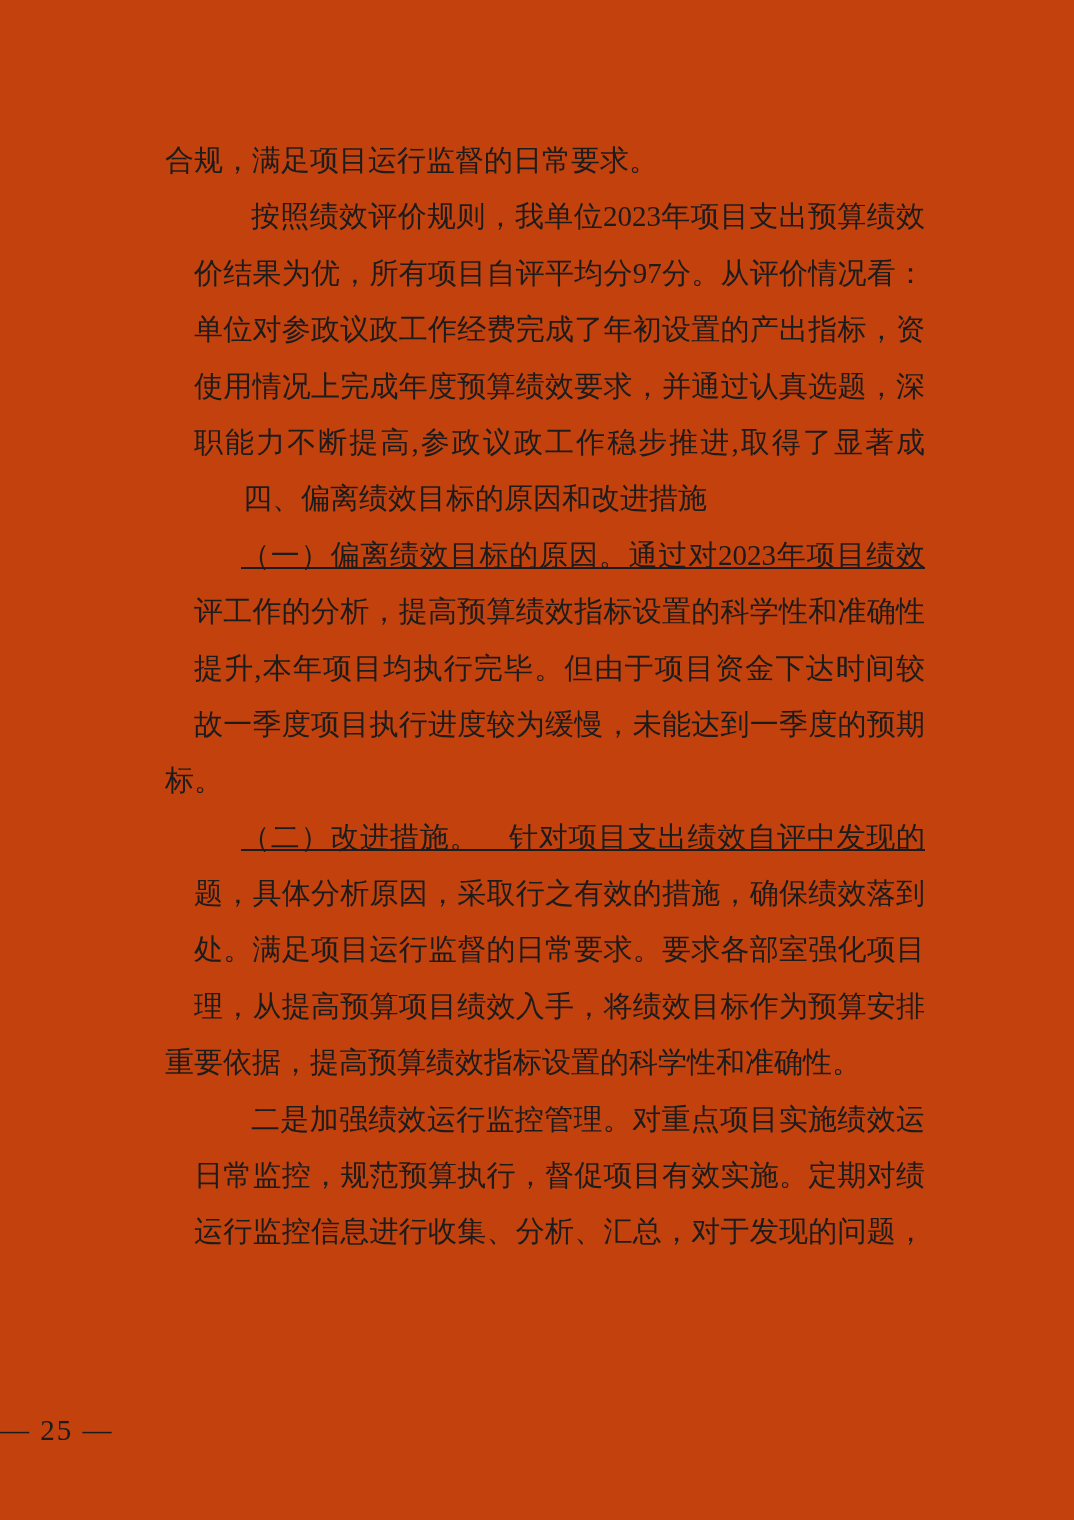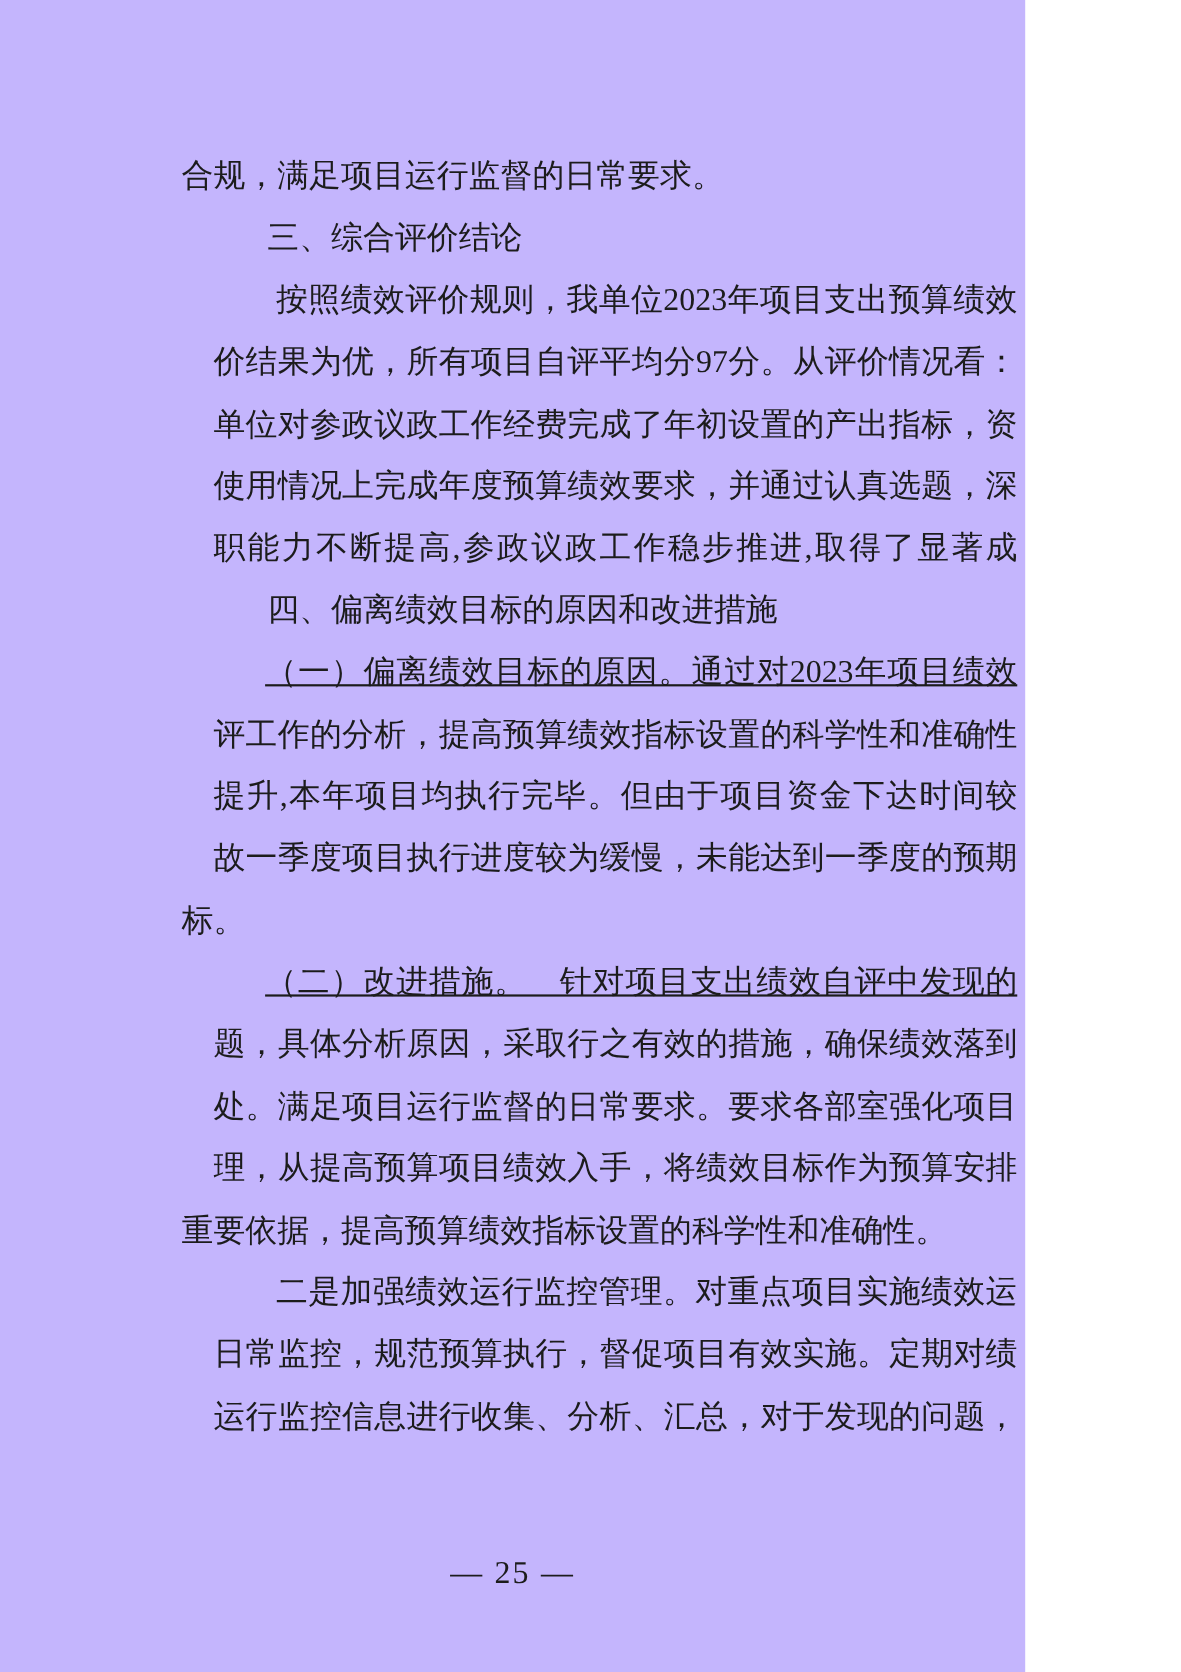--- a/index.html
+++ b/index.html
@@ -1,20 +1,20 @@
 <!DOCTYPE html>
 <html><head>
 <meta charset="utf-8">
 <style>
   html, body { margin: 0; padding: 0; background: #ffffff; }
   .page {
     position: relative;
-    width: 932px;
+    width: 1074px;
     height: 1520px;
-    background: #c4b5fd;
+    background: #c2410c;
     overflow: hidden;
     font-family: "Liberation Serif", "DejaVu Serif", serif;
     color: #1c1c1c;
   }
   .doc-body {
     position: absolute;
     left: 165px;
     top: 132px;
     width: 760px;
   }
@@ -34,33 +34,31 @@
   .ind-para    { padding-left: 57px; }
   .ind-paren   { padding-left: 47px; text-decoration: underline; }
   .ind-heading { padding-left: 78px; }
   .page-footer {
     position: absolute;
     top: 1406px;
     left: 0;
     width: 100%;
     height: 48px;
     line-height: 48px;
-    text-align: center;
     font-size: 29px;
     letter-spacing: 2px;
     color: #1c1c1c;
   }
 </style>
 </head>
 <body>
 
 <div class="page">
   <div class="doc-body">
       <div class="line ind-none">合规，满足项目运行监督的日常要求。</div>
-      <div class="line ind-heading">三、综合评价结论</div>
       <div class="line ind-para full">按照绩效评价规则，我单位2023年项目支出预算绩效评</div>
       <div class="line ind-none full">价结果为优，所有项目自评平均分97分。从评价情况看：我</div>
       <div class="line ind-none full">单位对参政议政工作经费完成了年初设置的产出指标，资金</div>
       <div class="line ind-none full">使用情况上完成年度预算绩效要求，并通过认真选题，深入</div>
       <div class="line ind-none full">职能力不断提高,参政议政工作稳步推进,取得了显著成效。</div>
       <div class="line ind-heading">四、偏离绩效目标的原因和改进措施</div>
       <div class="line ind-paren full">（一）偏离绩效目标的原因。通过对2023年项目绩效自</div>
       <div class="line ind-none full">评工作的分析，提高预算绩效指标设置的科学性和准确性</div>
       <div class="line ind-none full">提升,本年项目均执行完毕。但由于项目资金下达时间较迟,</div>
       <div class="line ind-none full">故一季度项目执行进度较为缓慢，未能达到一季度的预期目</div>

